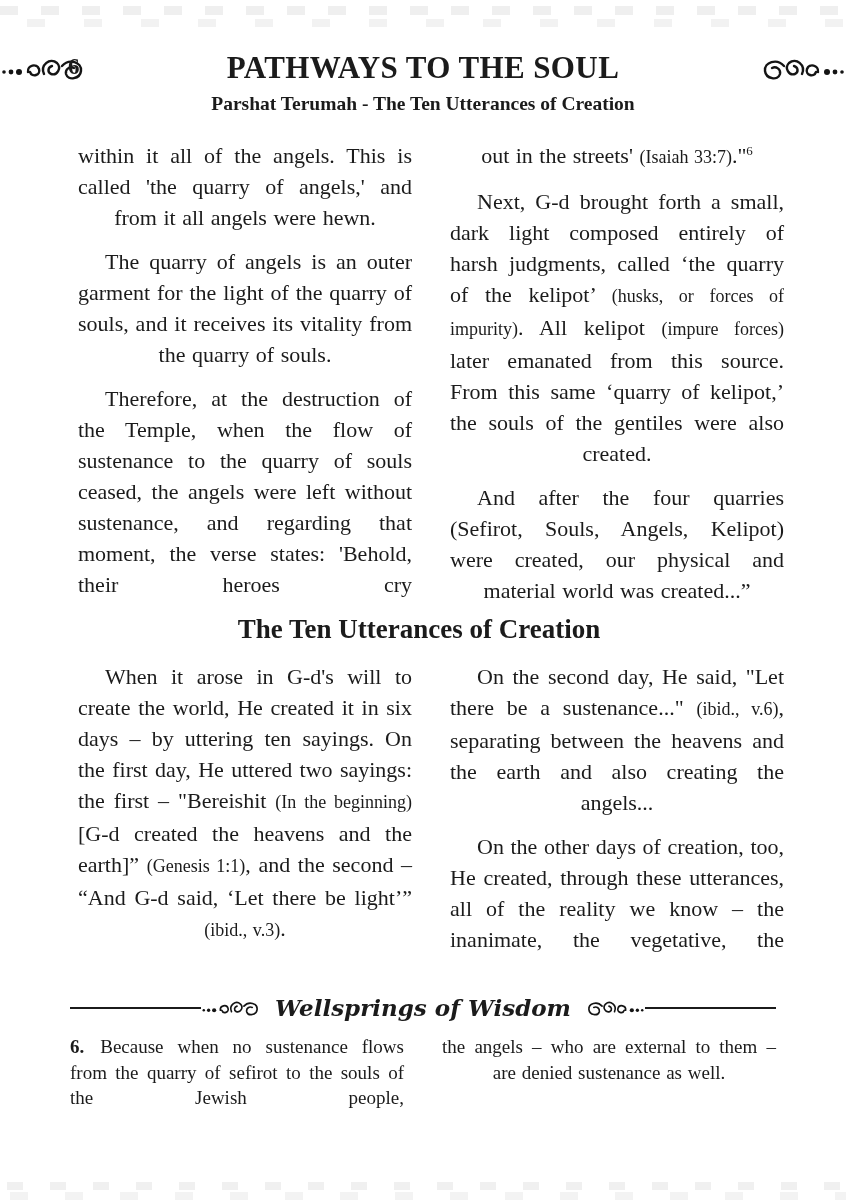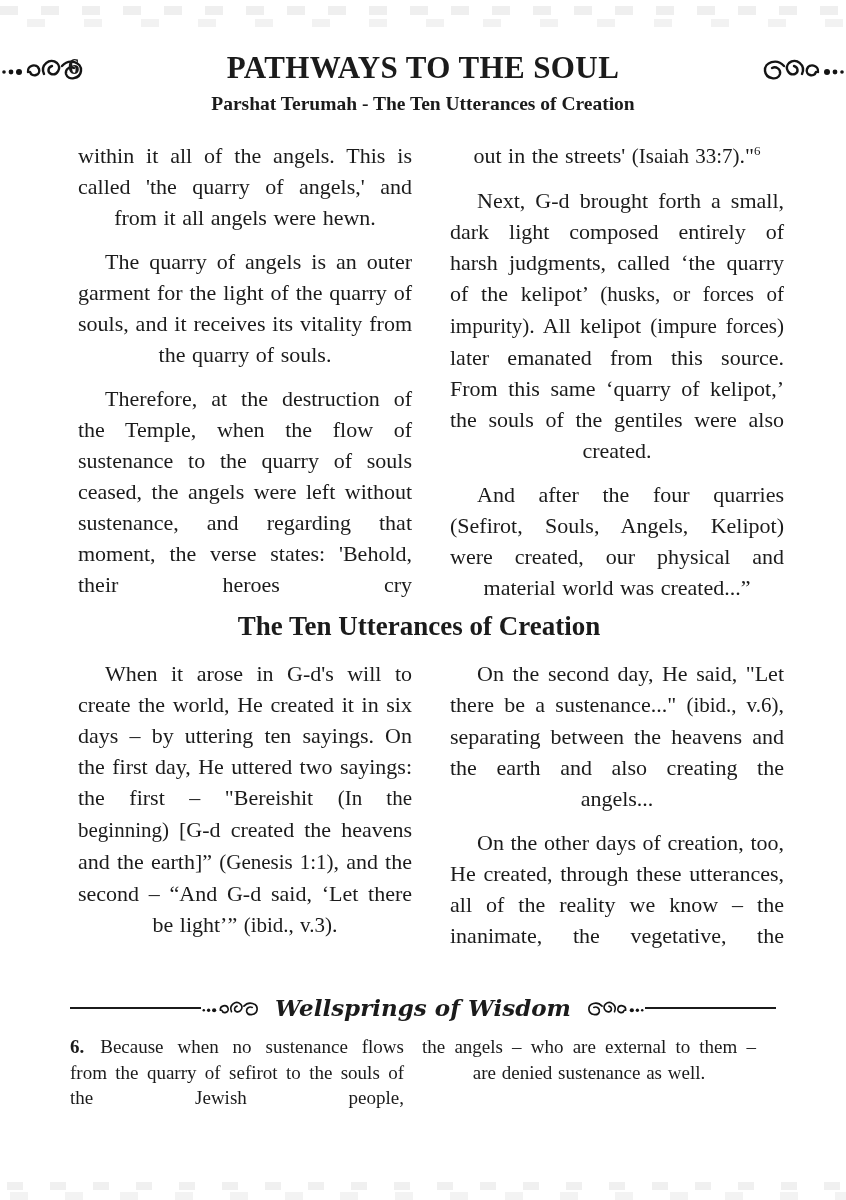--- a/index.html
+++ b/index.html
@@ -42,36 +42,36 @@
   .cols { display:flex; gap:38px; padding:0 70px; }
   .col { width:334px; flex:0 0 334px; }
   .para {
     margin:0 0 13px 0; font-size:22px; line-height:31px;
     text-align:justify; text-align-last:justify; word-spacing:1px;
   }
   .para:last-child { margin-bottom:0; }
   .para.indent { text-indent:27px; }
   .para.last-center { text-align-last:center; }
   .para.align-center { text-align:center; text-align-last:center; }
-  .seg-small { font-size:21px;margin-top:36px; }
+  .seg-small { font-size:18px;margin-top:36px; }
   .seg-italic { }
   .seg-marker { font-weight:bold; margin-right:16px; }
   sup { font-size:13px; line-height:0; vertical-align:super; }
 
   .section-heading { margin:8px 16px 16px 0; text-align:center; font-size:27px; font-weight:bold; }
 
   
   .page-footer { position:absolute; left:70px; right:70px; top:994px; }
   .divider { display:flex; align-items:center; }
   .rule { flex:1 1 auto; border-top:2px solid #1b1b1b; height:0; }
   .wellsprings {
     font-family:"DejaVu Serif", serif; font-style:italic; font-weight:bold;
     font-size:23px; padding:0 2px; white-space:nowrap;
   }
-  .footnote-cols { margin-top:13px; padding:0; gap:18px; }
+  .footnote-cols { margin-top:13px; padding:0; gap:18px;justify-content:space-between; }
   .footnote .para { font-size:19px; line-height:25.5px; margin-bottom:0; }
 </style>
 </head>
 <body>
 
 <div class="page">
 
   <div class="band band-top"></div>
 
   <header class="page-header">

